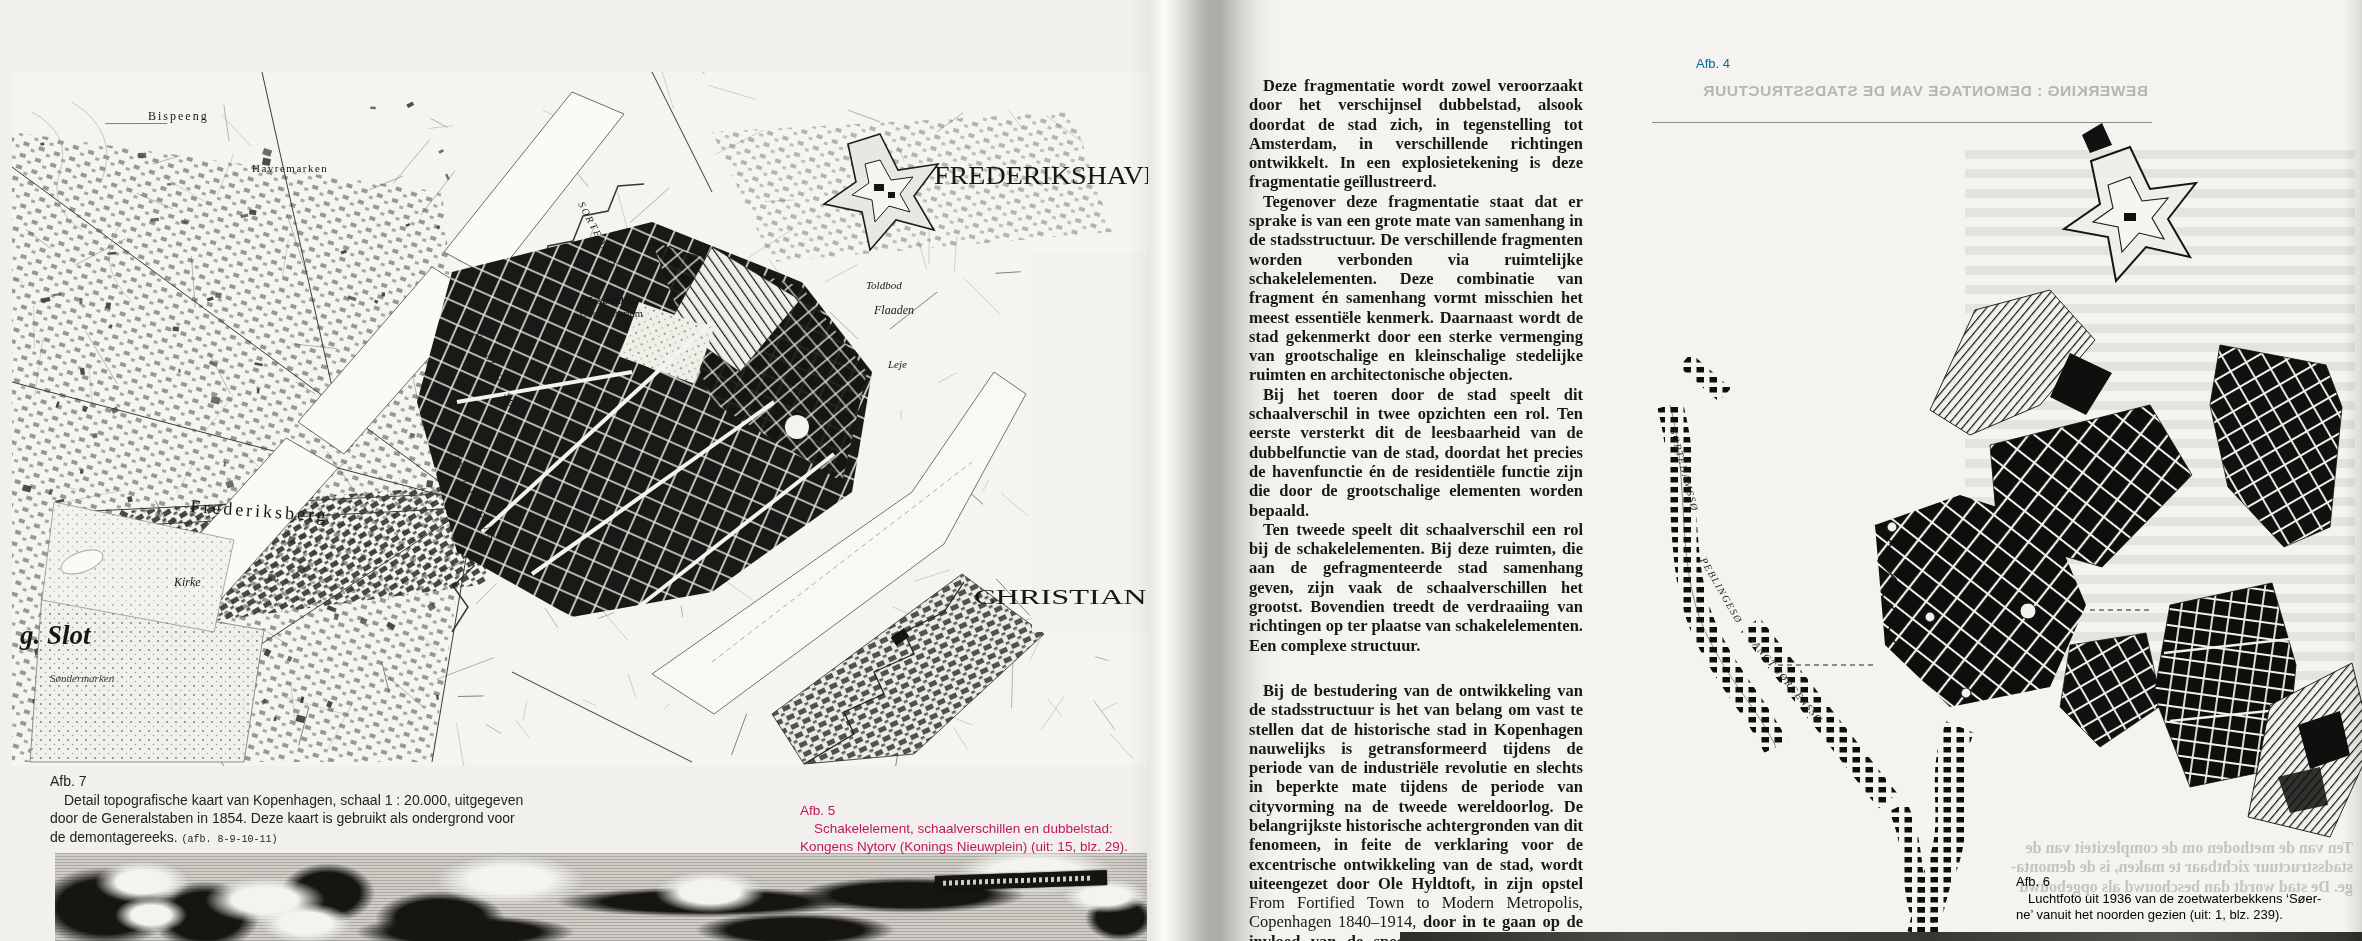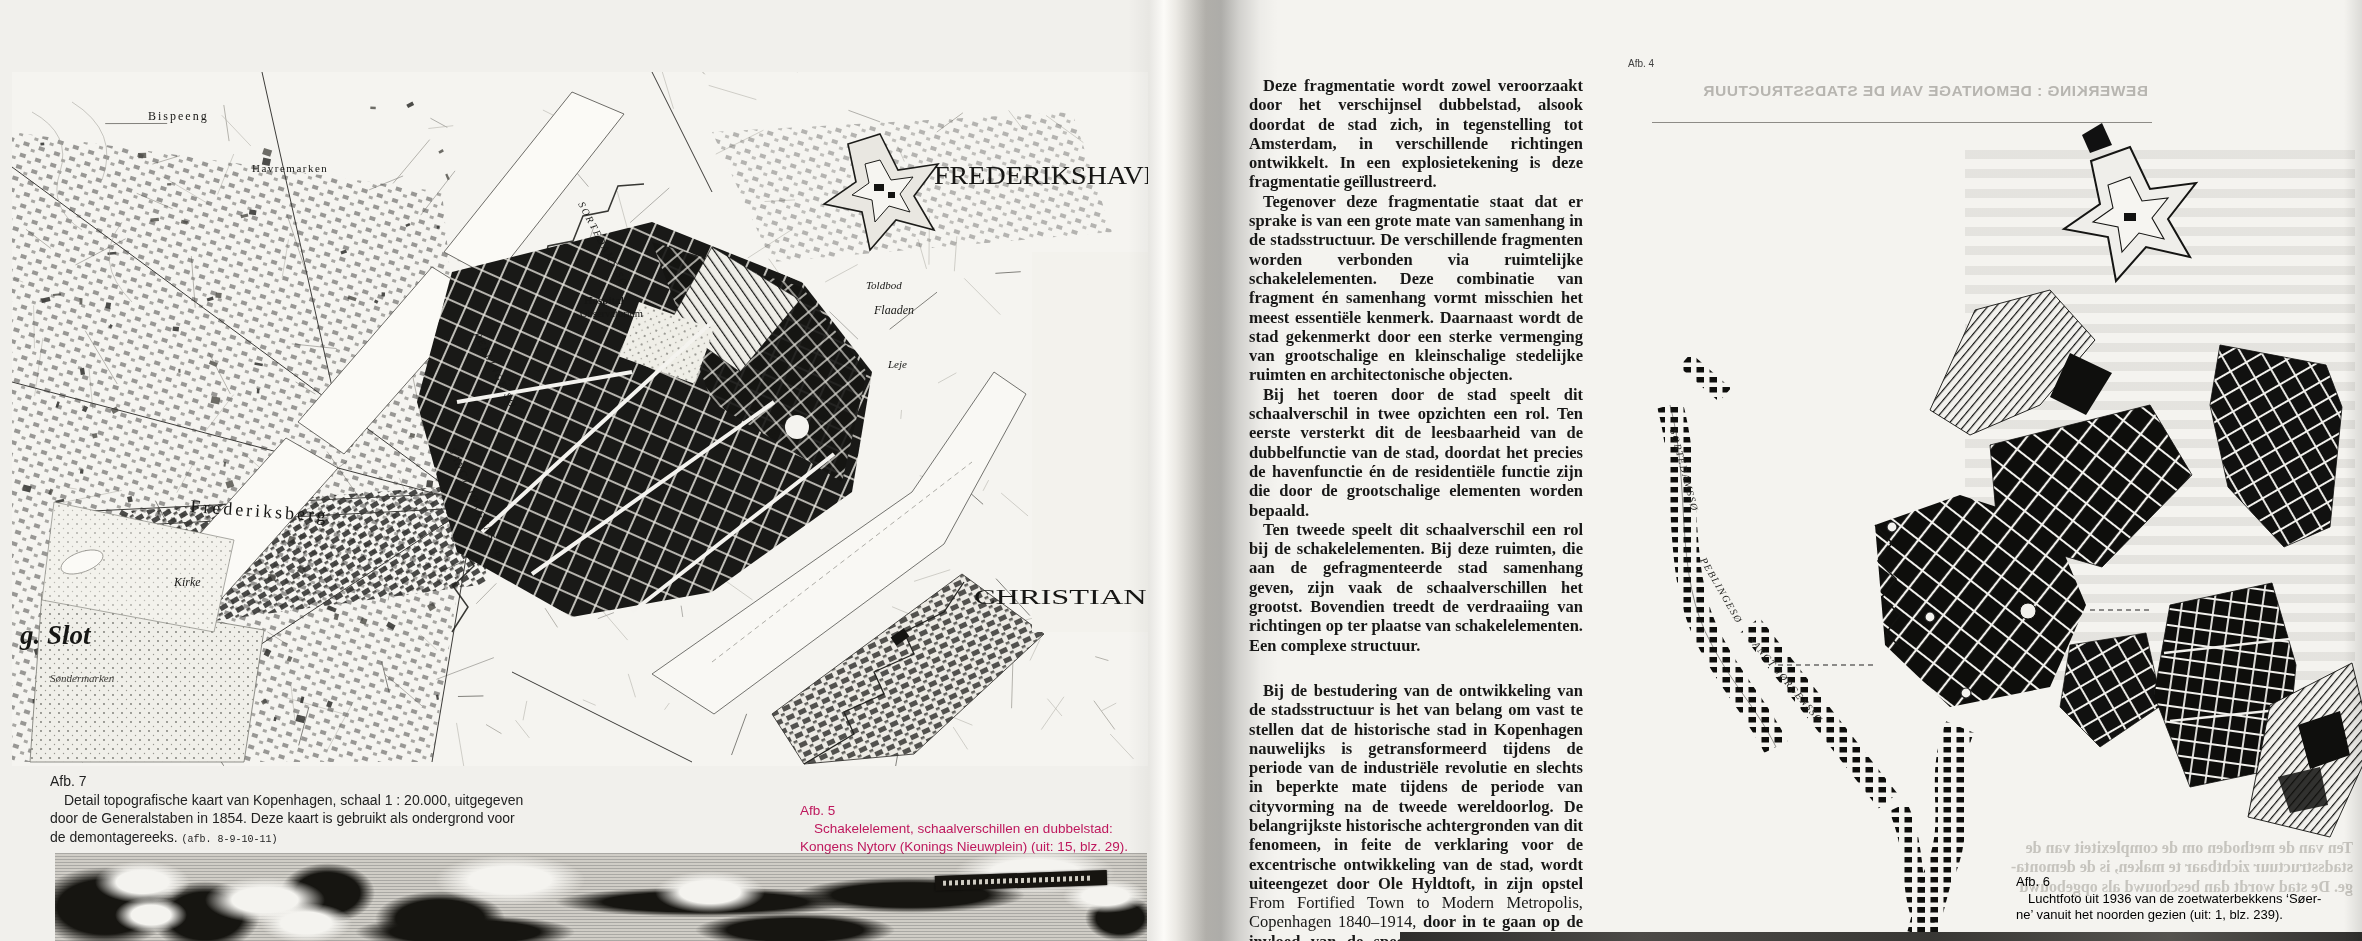--- a/index.html
+++ b/index.html
@@ -32,21 +32,21 @@
     position:absolute;left:1249px;top:76px;width:334px;
     font-family:"Liberation Serif",serif;font-weight:700;
     font-size:16.5px;line-height:19.3px;color:#181817;
     text-align:justify;
   }
   .textcol p{margin:0;text-indent:14px;}
   .textcol p.gap{margin-top:26px;}
   .textcol .booktitle{font-weight:400;}
 
   
-  .cap-afb4{position:absolute;left:1628px;top:55px;width:560px;font-size:10px;line-height:17.5px;color:#404040;}
+  .cap-afb4{position:absolute;left:1696px;top:55px;width:560px;font-size:13px;line-height:17.5px;color:#0369a1;}
   .cap-afb4 .c{text-indent:10px;}
   .rule-afb4{position:absolute;left:1652px;top:122px;width:500px;height:1px;background:#8d8b86;}
   .cap-afb6{position:absolute;left:2016px;top:874px;width:330px;font-size:13px;line-height:16.5px;color:#000000;}
   .cap-afb6 .c1{text-indent:12px;}
 
   
   .bleed{transform:scaleX(-1);color:#b7b5b0;pointer-events:none;}
   .bleed-head{position:absolute;left:1678px;top:82px;width:470px;
     font-size:15.5px;font-weight:700;letter-spacing:.5px;text-align:left;}
   .bleed-body{position:absolute;left:1945px;top:838px;width:408px;

